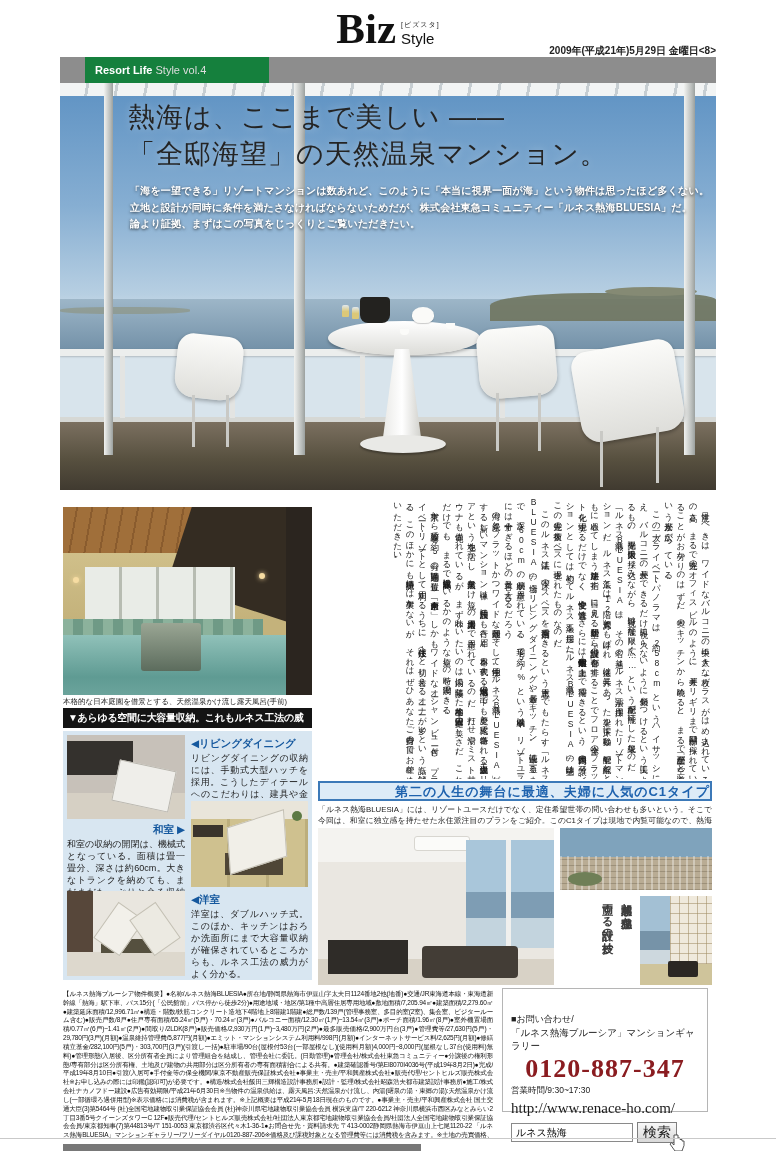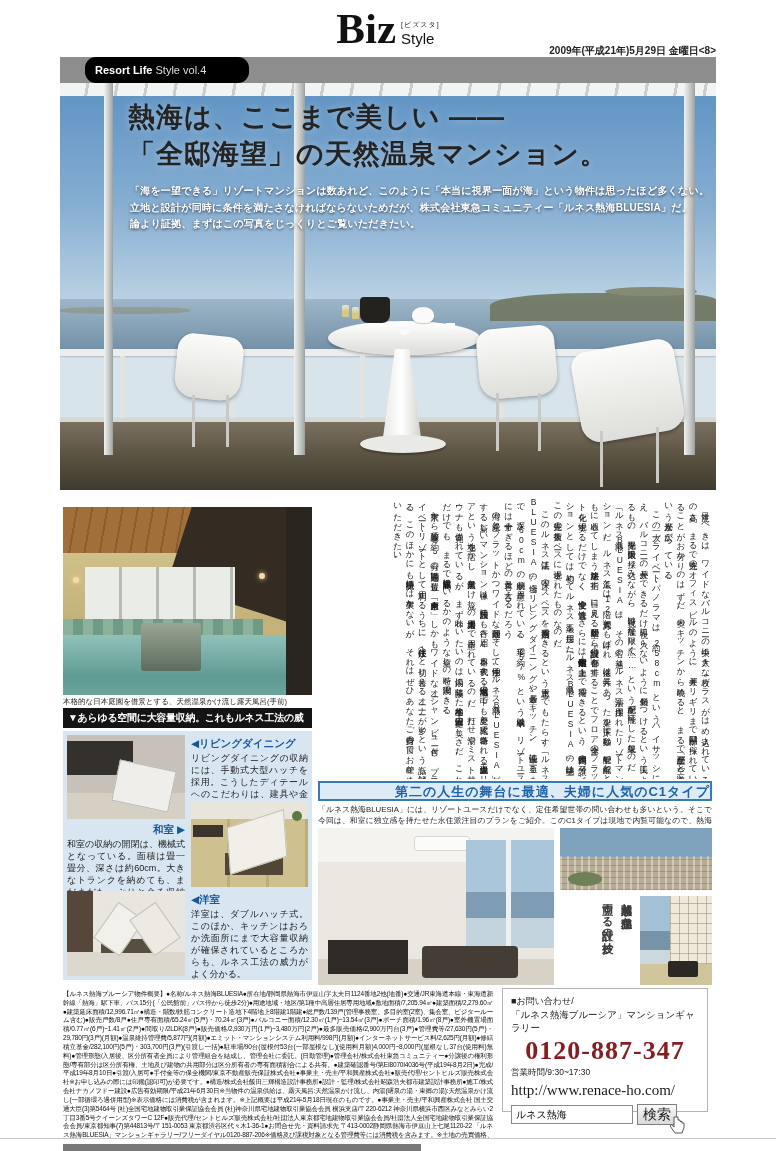--- a/index.html
+++ b/index.html
@@ -9,22 +9,22 @@
 
   
   .logo-row { left:0; right:0; top:10px; display:flex; justify-content:center; align-items:flex-end; gap:5px; }
   .logo-main { font-family:"Liberation Serif",serif; font-size:43px; font-weight:600; color:#111; line-height:0.9; }
   .logo-side { display:flex; flex-direction:column; align-items:flex-start; padding-bottom:2px; }
   .logo-kana { font-size:7px; color:#222; letter-spacing:1px; }
   .logo-sub { font-family:Liberation Sans, sans-serif; font-size:15px; color:#111; }
   .date-line { right:60px; top:44px; font-size:10px; font-weight:bold; color:#222;text-align:right; }
 
   .gray-band { left:60px; top:57px; width:656px; height:26px; background:#8d8d8d; }
-  .series-tab { left:85px; top:57px; width:164px; height:26px; background:#000000; color:#fff;
-                font-size:11px; line-height:26px; padding-left:10px;border-radius:11px; }
+  .series-tab { left:85px; top:57px; width:184px; height:26px; background:#15803d; color:#fff;
+                font-size:11px; line-height:26px; padding-left:10px; }
   .series-tab b { font-weight:bold; } .series-tab span { color:#ddd; }
 
   
   .hero { left:60px; top:83px; width:656px; height:407px; overflow:hidden;
           background:linear-gradient(180deg,#5e92c3 0%,#86aed2 30%,#b7cfe2 52%,#dde8ef 60%); }
   .ceiling { left:0; top:0; width:656px; height:13px;
              background:repeating-linear-gradient(100deg,#f2f4f4 0 26px,#c7ced2 26px 29px); }
   .sea { left:0; top:216px; width:656px; height:54px; background:linear-gradient(180deg,#9db6c8,#718fa6); }
   .coast-left { left:0; top:224px; width:130px; height:7px; background:#8d937f; opacity:.65; border-radius:40%; }
   .headland { left:430px; top:210px; width:226px; height:28px; background:#70755f; opacity:.9; border-radius:45% 25% 0 0; }
@@ -37,21 +37,21 @@
   .mullion { top:0; height:372px; background:linear-gradient(90deg,#f1f2f0,#b8bcba 70%,#9ba09e); }
   .table-top { left:268px; top:238px; width:152px; height:34px; background:linear-gradient(180deg,#ffffff,#dcdcd8); border-radius:50%; box-shadow:0 2px 3px rgba(0,0,0,.25); }
   .table-leg { left:322px; top:266px; width:40px; height:96px; background:linear-gradient(90deg,#e8e8e5,#ffffff,#cfcfca); clip-path:polygon(32% 0,68% 0,100% 100%,0 100%); }
   .table-base { left:300px; top:352px; width:86px; height:18px; background:#e9e9e6; border-radius:50%; box-shadow:0 2px 2px rgba(0,0,0,.3); }
   .bucket { left:300px; top:214px; width:30px; height:26px; background:#23221f; border-radius:4px 4px 8px 8px; }
   .teapot { left:352px; top:224px; width:22px; height:16px; background:#fafaf8; border-radius:50% 50% 40% 40%; box-shadow:0 1px 1px rgba(0,0,0,.2); }
   .cup { width:9px; height:6px; background:#fbfbf9; border-radius:0 0 4px 4px; }
   .glass { width:7px; height:12px; background:linear-gradient(180deg,rgba(255,255,255,.7),#dcc878 55%); border-radius:2px 2px 1px 1px; }
   .chair { background:linear-gradient(180deg,#fbfbf9,#dededa); border-radius:16px 16px 20px 20px; box-shadow:0 2px 4px rgba(0,0,0,.3); }
   .chair-leg { width:3px; background:#c9c9c5; }
-  .headline { left:68px; top:16px; width:580px; font-size:27px; font-weight:bold; color:#242424;
+  .headline { left:68px; top:16px; width:580px; font-size:27px; font-weight:normal; color:#242424;
               line-height:1.38; letter-spacing:1px; text-shadow:0 0 8px rgba(255,255,255,.35); }
   .lede { left:70px; top:100px; width:580px; font-size:10px; font-weight:bold; color:#fff;
           line-height:1.65; letter-spacing:0.2px; text-shadow:0 1px 3px rgba(0,0,0,.75); }
 
   
   .bath { left:63px; top:507px; width:249px; height:188px; overflow:hidden; background:linear-gradient(180deg,#d8c994 0%,#c4b27b 60%); }
   .bath-ceiling { left:0; top:0; width:249px; height:46px; background:repeating-linear-gradient(100deg,#a06f3a 0 13px,#8a5c2e 13px 15px); }
   .bath-beam { right:-20px; top:-18px; width:150px; height:120px; background:#342c22; transform:rotate(18deg); }
   .bath-window { left:22px; top:60px; width:150px; height:52px;
                  background:repeating-linear-gradient(90deg,#e9ece7 0 34px,#b7bcb2 34px 37px); }
@@ -78,21 +78,21 @@
   
   .c1-banner { left:318px; top:781px; width:394px; height:20px; border:2px solid #3c79b8; background:#ddebf7;
                color:#1e62ae; font-size:13px; font-weight:bold; text-align:right; line-height:17px; letter-spacing:1px; }
   .c1-lede { left:318px; top:804px; width:394px; height:23px; overflow:hidden; font-size:7.8px; color:#222; line-height:1.45; text-align:justify; }
   .c1-caption { left:598px; top:896px; height:92px; writing-mode:vertical-rl; text-orientation:upright;
                 font-size:11px; font-weight:bold; color:#3d3d3d; line-height:1.7; }
 
   
   .legal { left:63px; top:990px; width:430px; height:150px; overflow:hidden; font-size:6.5px;
            line-height:1.36; color:#111; text-align:justify; letter-spacing:-0.2px; }
-  .contact { left:502px; top:988px; width:206px; height:124px; border:1px solid #b5b5b5; background:#fff; padding:6px 8px; }
+  .contact { left:502px; top:988px; width:206px; height:124px; border:1px solid #b5b5b5; background:#fff; padding:24px 8px; }
   .contact-label { font-size:9px; color:#222; }
   .contact-gallery { font-size:9.5px; color:#222; margin-top:1px; }
   .phone { font-family:"Liberation Serif",serif; font-size:26px; font-weight:600; color:#8a1c20;
            text-align:center; letter-spacing:1px; margin-top:1px; }
   .hours { font-size:8.5px; color:#222; margin-top:1px; }
   .url { font-family:"Liberation Serif",serif; font-size:15px; color:#1a1a1a; margin-top:3px; }
   .search-row { position:relative; margin-top:5px; display:flex; align-items:center; gap:4px; }
   .search-input { width:122px; height:19px; border:1px solid #8a8a8a; font-size:10px; padding:1px 4px; font-family:inherit; }
   .search-btn { width:40px; height:21px; border:1px solid #7f7f7f; background:linear-gradient(180deg,#f8f8f8,#d9d9d9);
                 font-size:14px; font-family:inherit; color:#222; }

